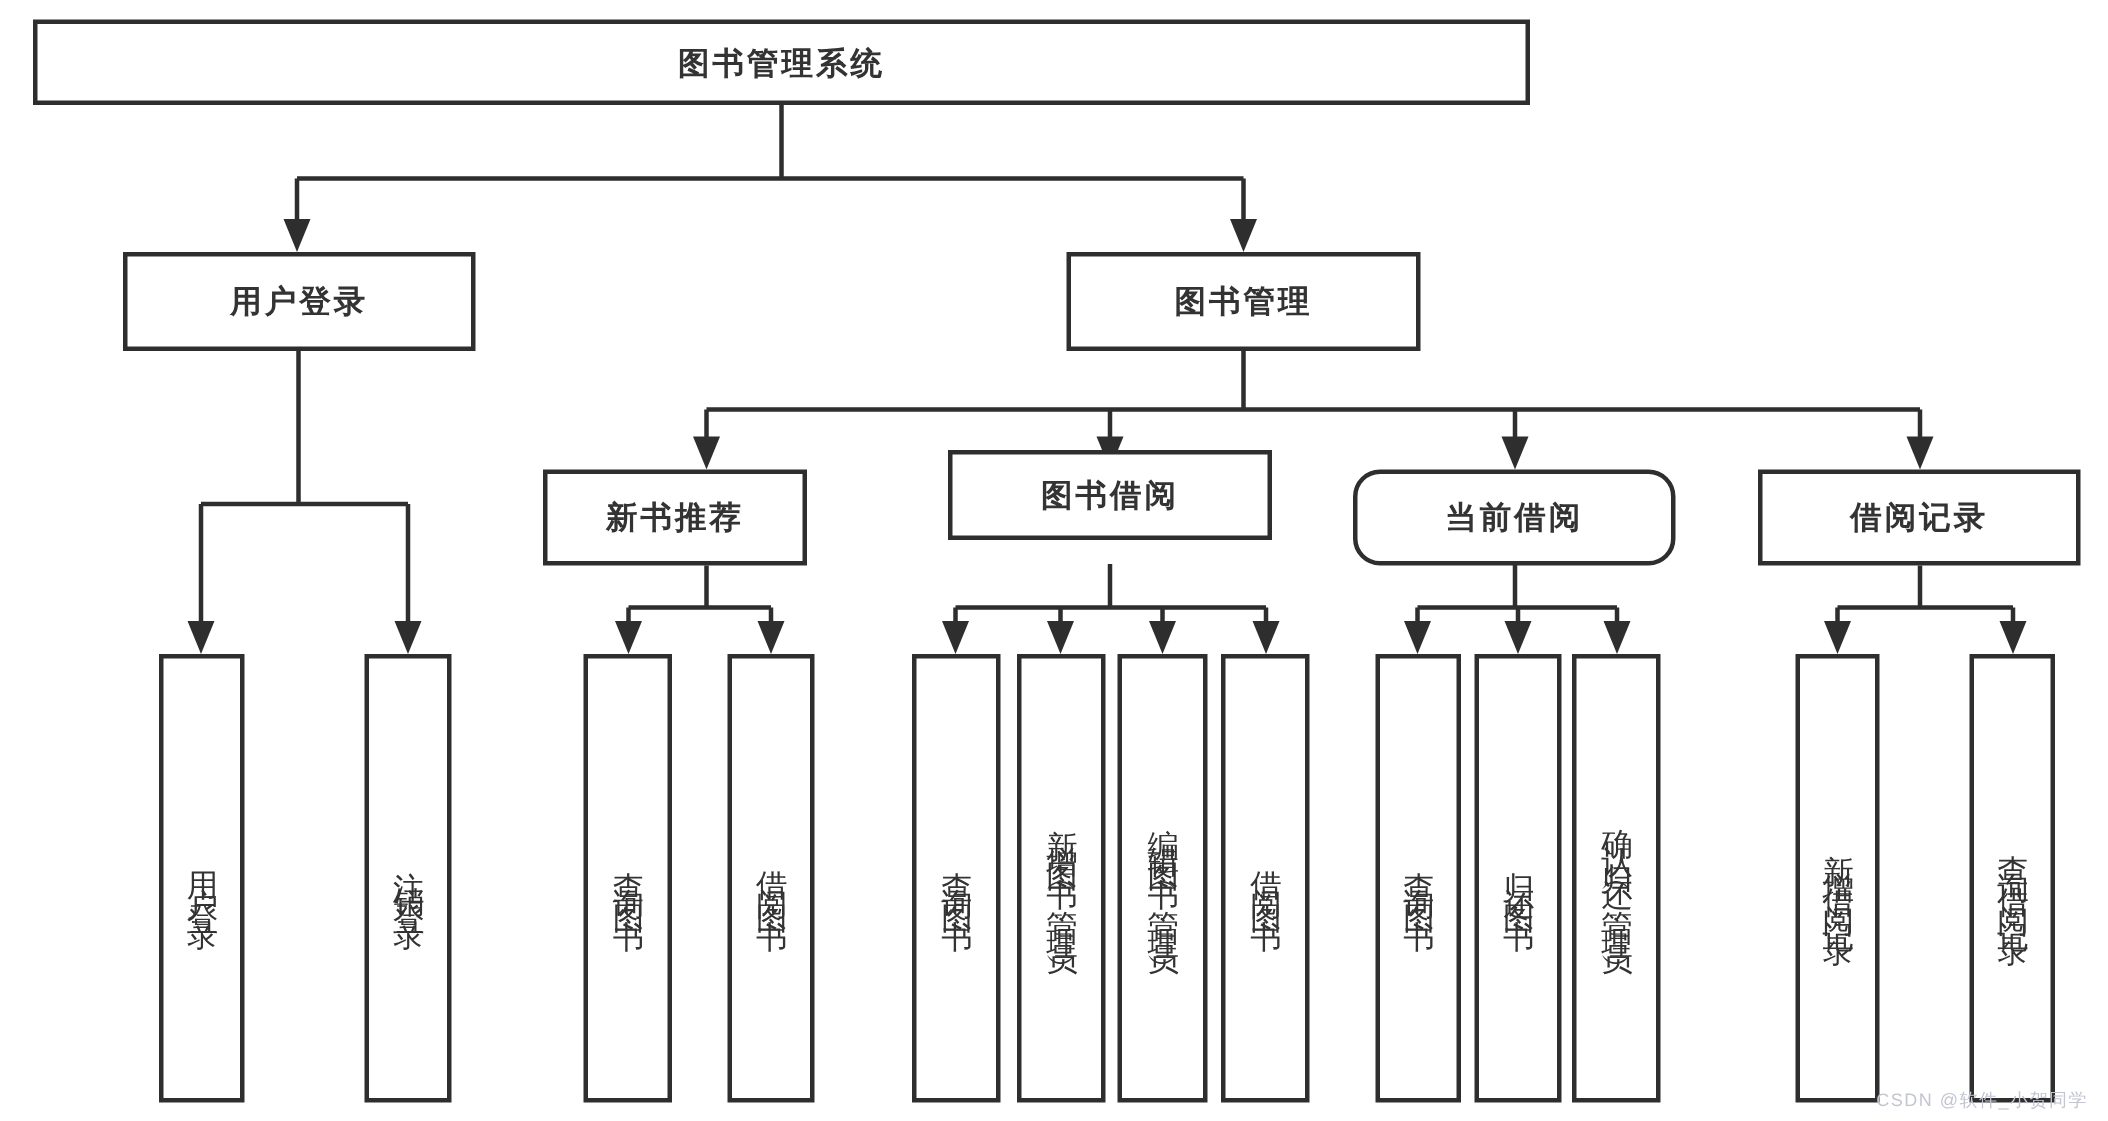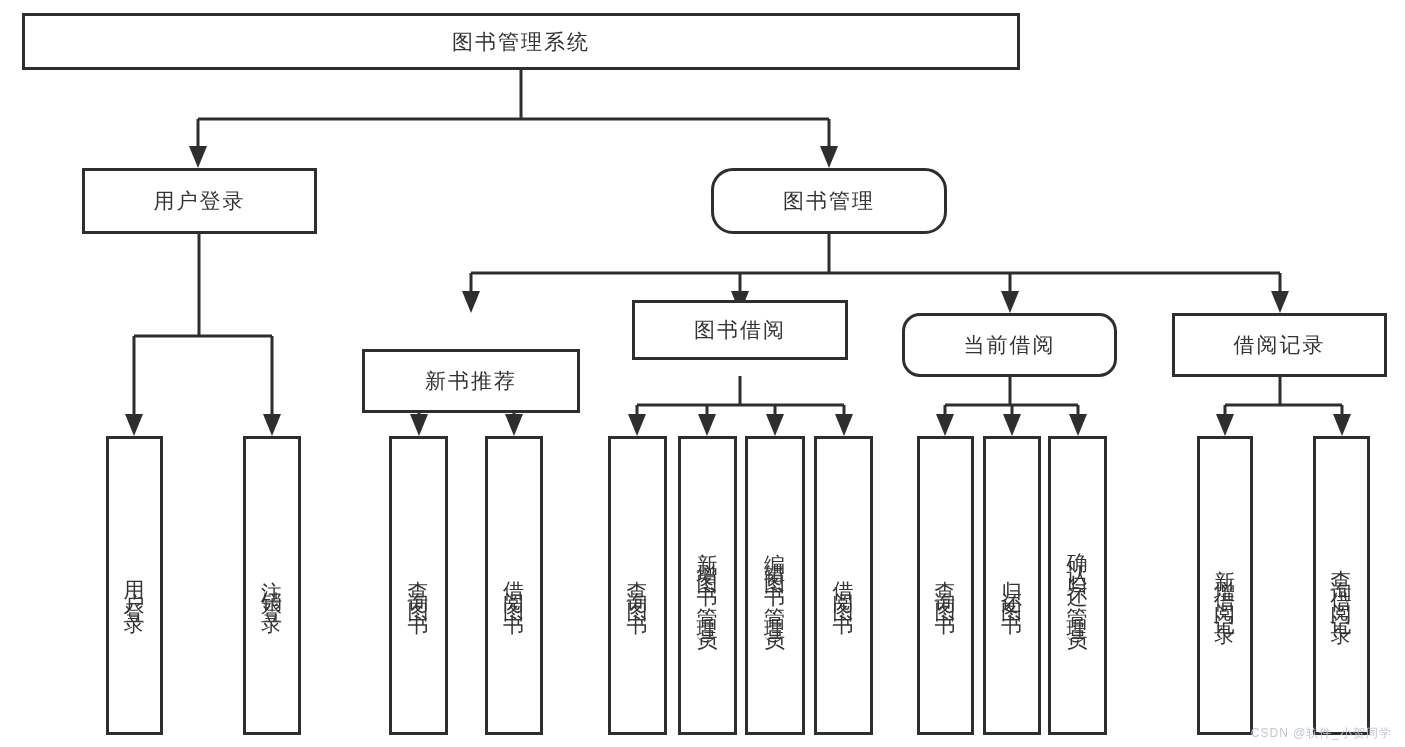--- a/index.html
+++ b/index.html
@@ -15,21 +15,21 @@
   .node {
     position: absolute;
     box-sizing: border-box;
     border: 3px solid #2e2e2e;
     background: #ffffff;
     color: #333333;
     display: flex;
     align-items: center;
     justify-content: center;
   }
-  .hnode { font-size: 21px; letter-spacing: 2px; white-space: nowrap; }
+  .hnode { font-size: 21px; letter-spacing: 2px; white-space: nowrap; font-weight: bold; }
   .vnode .vtext {
     writing-mode: vertical-lr;
     text-orientation: mixed;
     font-size: 21px;
     letter-spacing: 11px;
     line-height: 1;
     color: #333333;
   }
   .watermark {
     position: absolute;
@@ -75,23 +75,23 @@
       <polygon points="1003,414 1021,414 1012,436"></polygon>
       <polygon points="1069,414 1087,414 1078,436"></polygon>
       <polygon points="1216,414 1234,414 1225,436"></polygon>
       <polygon points="1333,414 1351,414 1342,436"></polygon>
     </g>
   </svg>
 
   <div class="node hnode" style="left:22px; top:13px; width:998px; height:57px;">图书管理系统</div>
 
   <div class="node hnode" style="left:82px; top:168px; width:235px; height:66px;">用户登录</div>
-  <div class="node hnode" style="left:711px; top:168px; width:236px; height:66px;border-radius:22px;">图书管理</div>
+  <div class="node hnode" style="left:711px; top:168px; width:236px; height:66px;">图书管理</div>
 
-  <div class="node hnode" style="left:362px; top:313px; width:218px; height:64px;margin-top:36px;">新书推荐</div>
+  <div class="node hnode" style="left:362px; top:313px; width:176px; height:64px;">新书推荐</div>
   <div class="node hnode" style="left:632px; top:300px; width:216px; height:60px;">图书借阅</div>
   <div class="node hnode" style="left:902px; top:313px; width:215px; height:64px;border-radius:18px;">当前借阅</div>
   <div class="node hnode" style="left:1172px; top:313px; width:215px; height:64px;">借阅记录</div>
 
   <div class="node vnode" style="left:106px; top:436px; width:57px; height:299px;">
     <span class="vtext">用户登录</span>
   </div>
   <div class="node vnode" style="left:243px; top:436px; width:58px; height:299px;">
     <span class="vtext">注销登录</span>
   </div>

